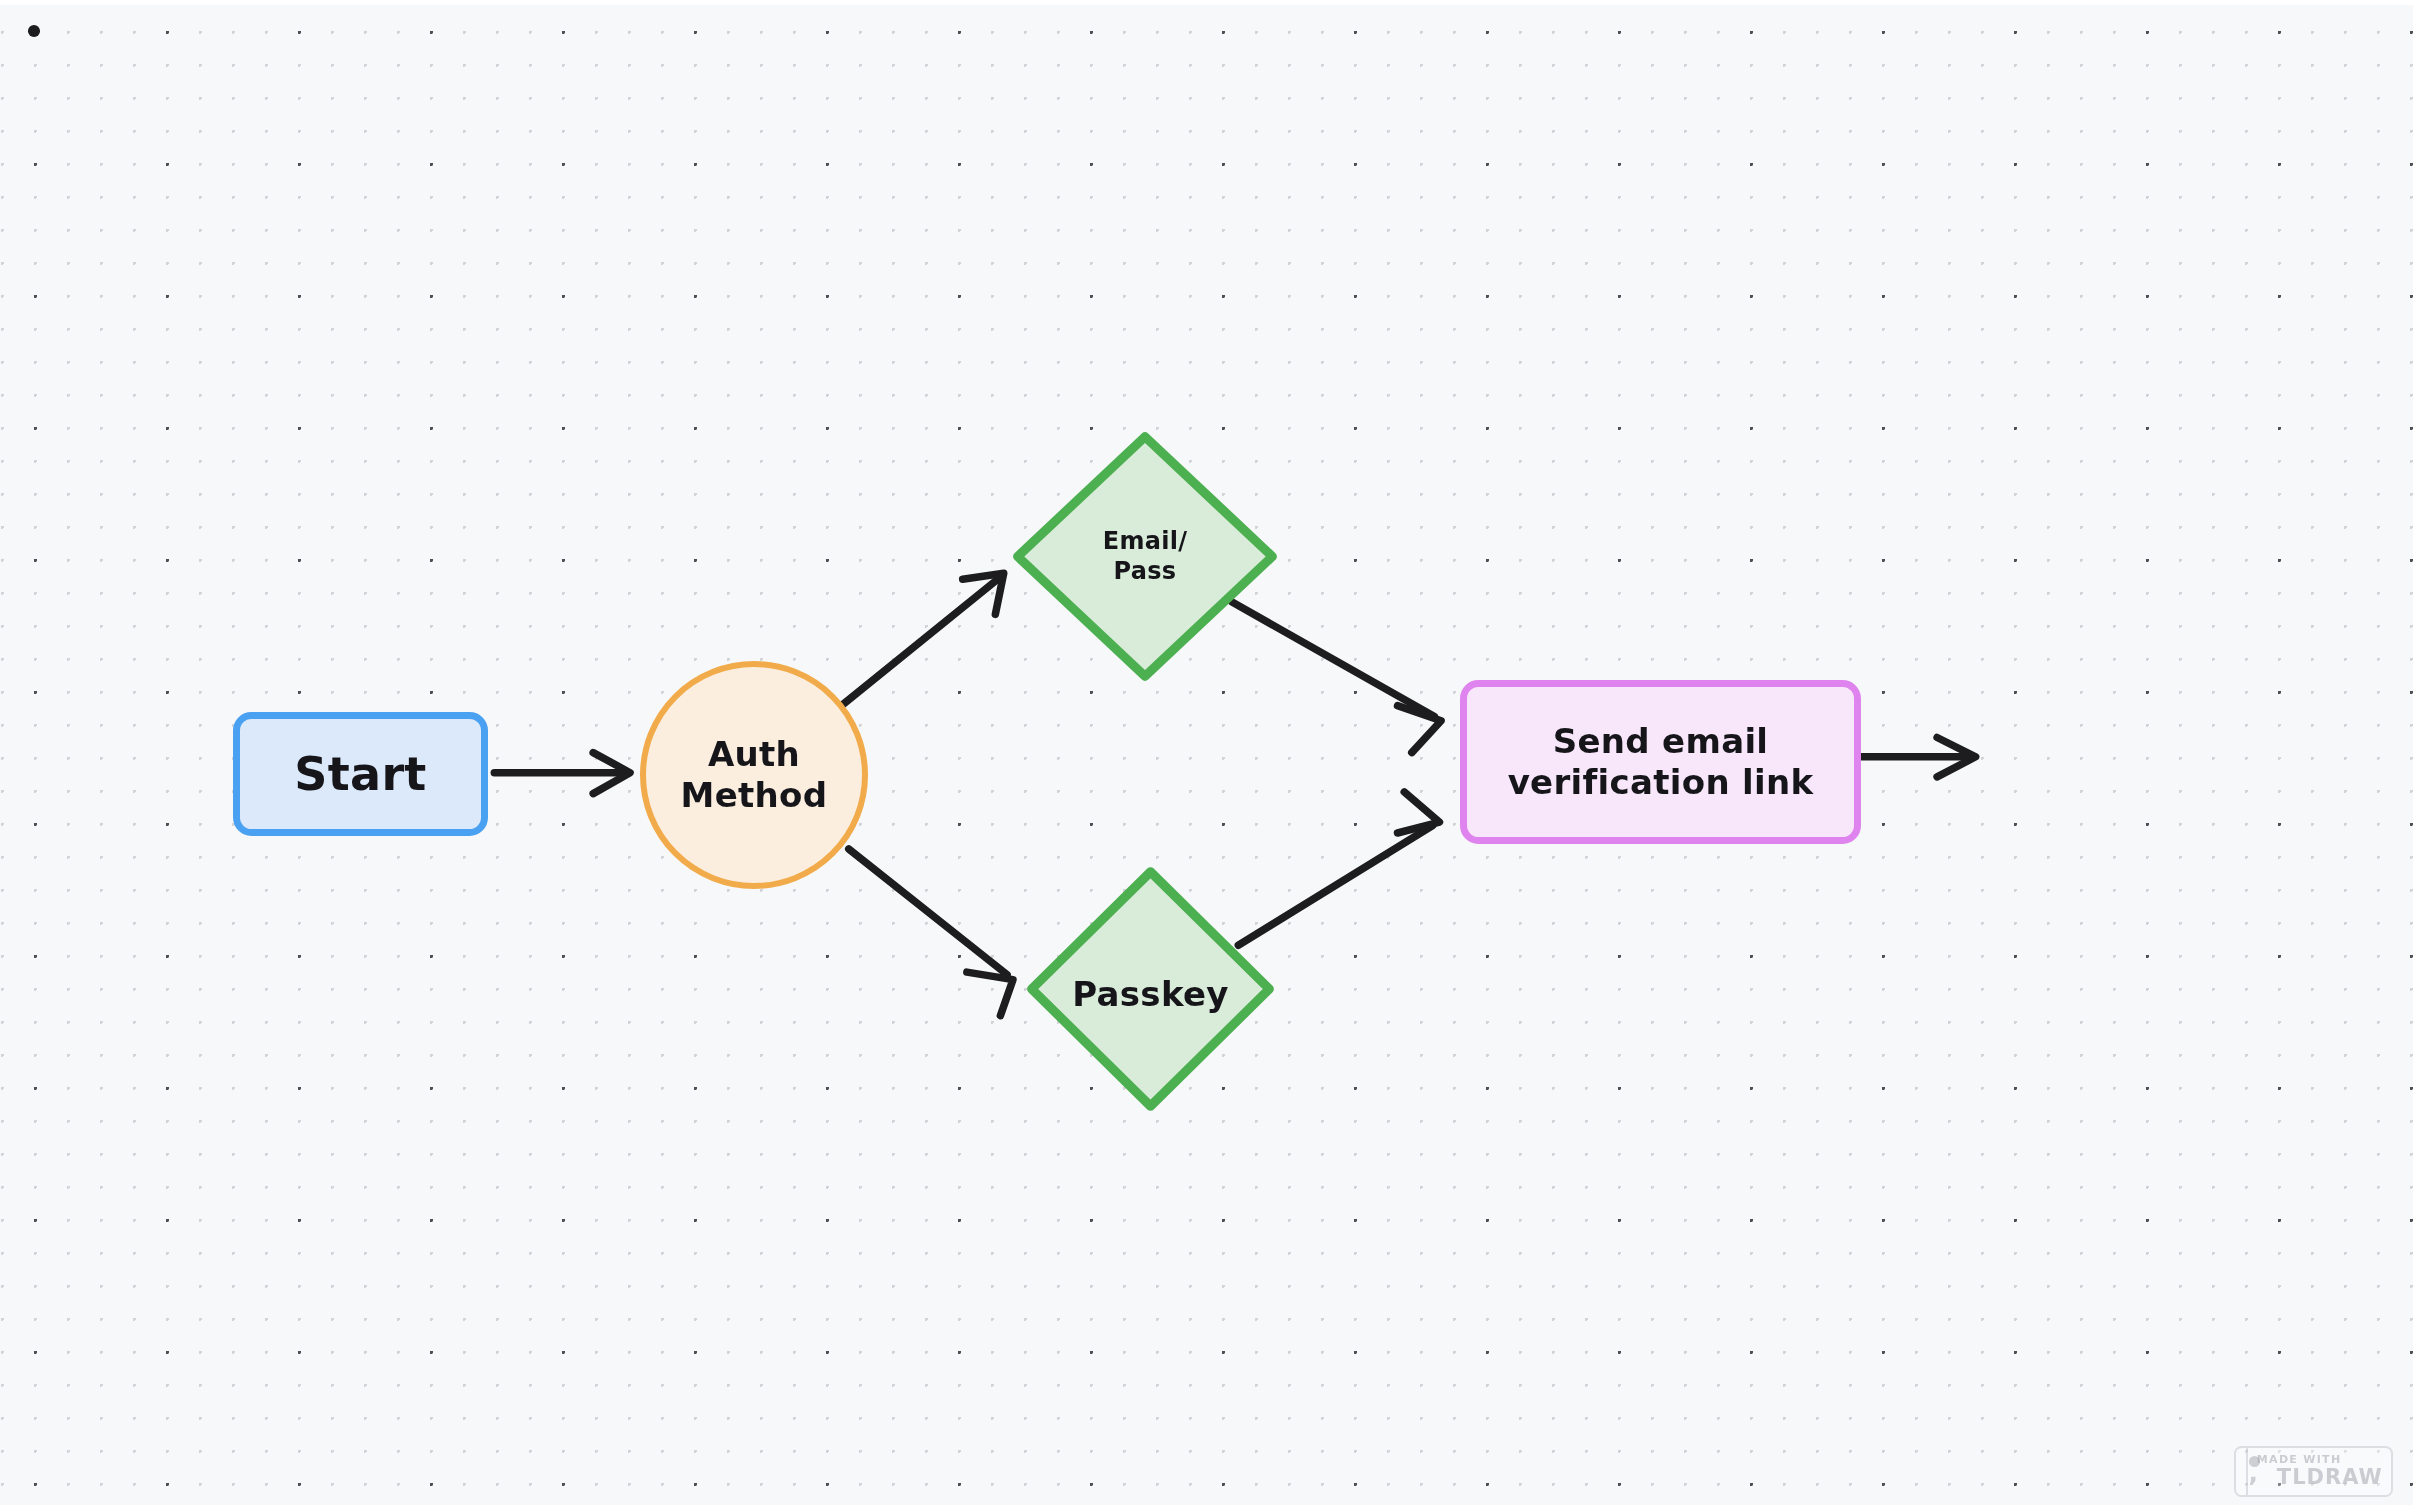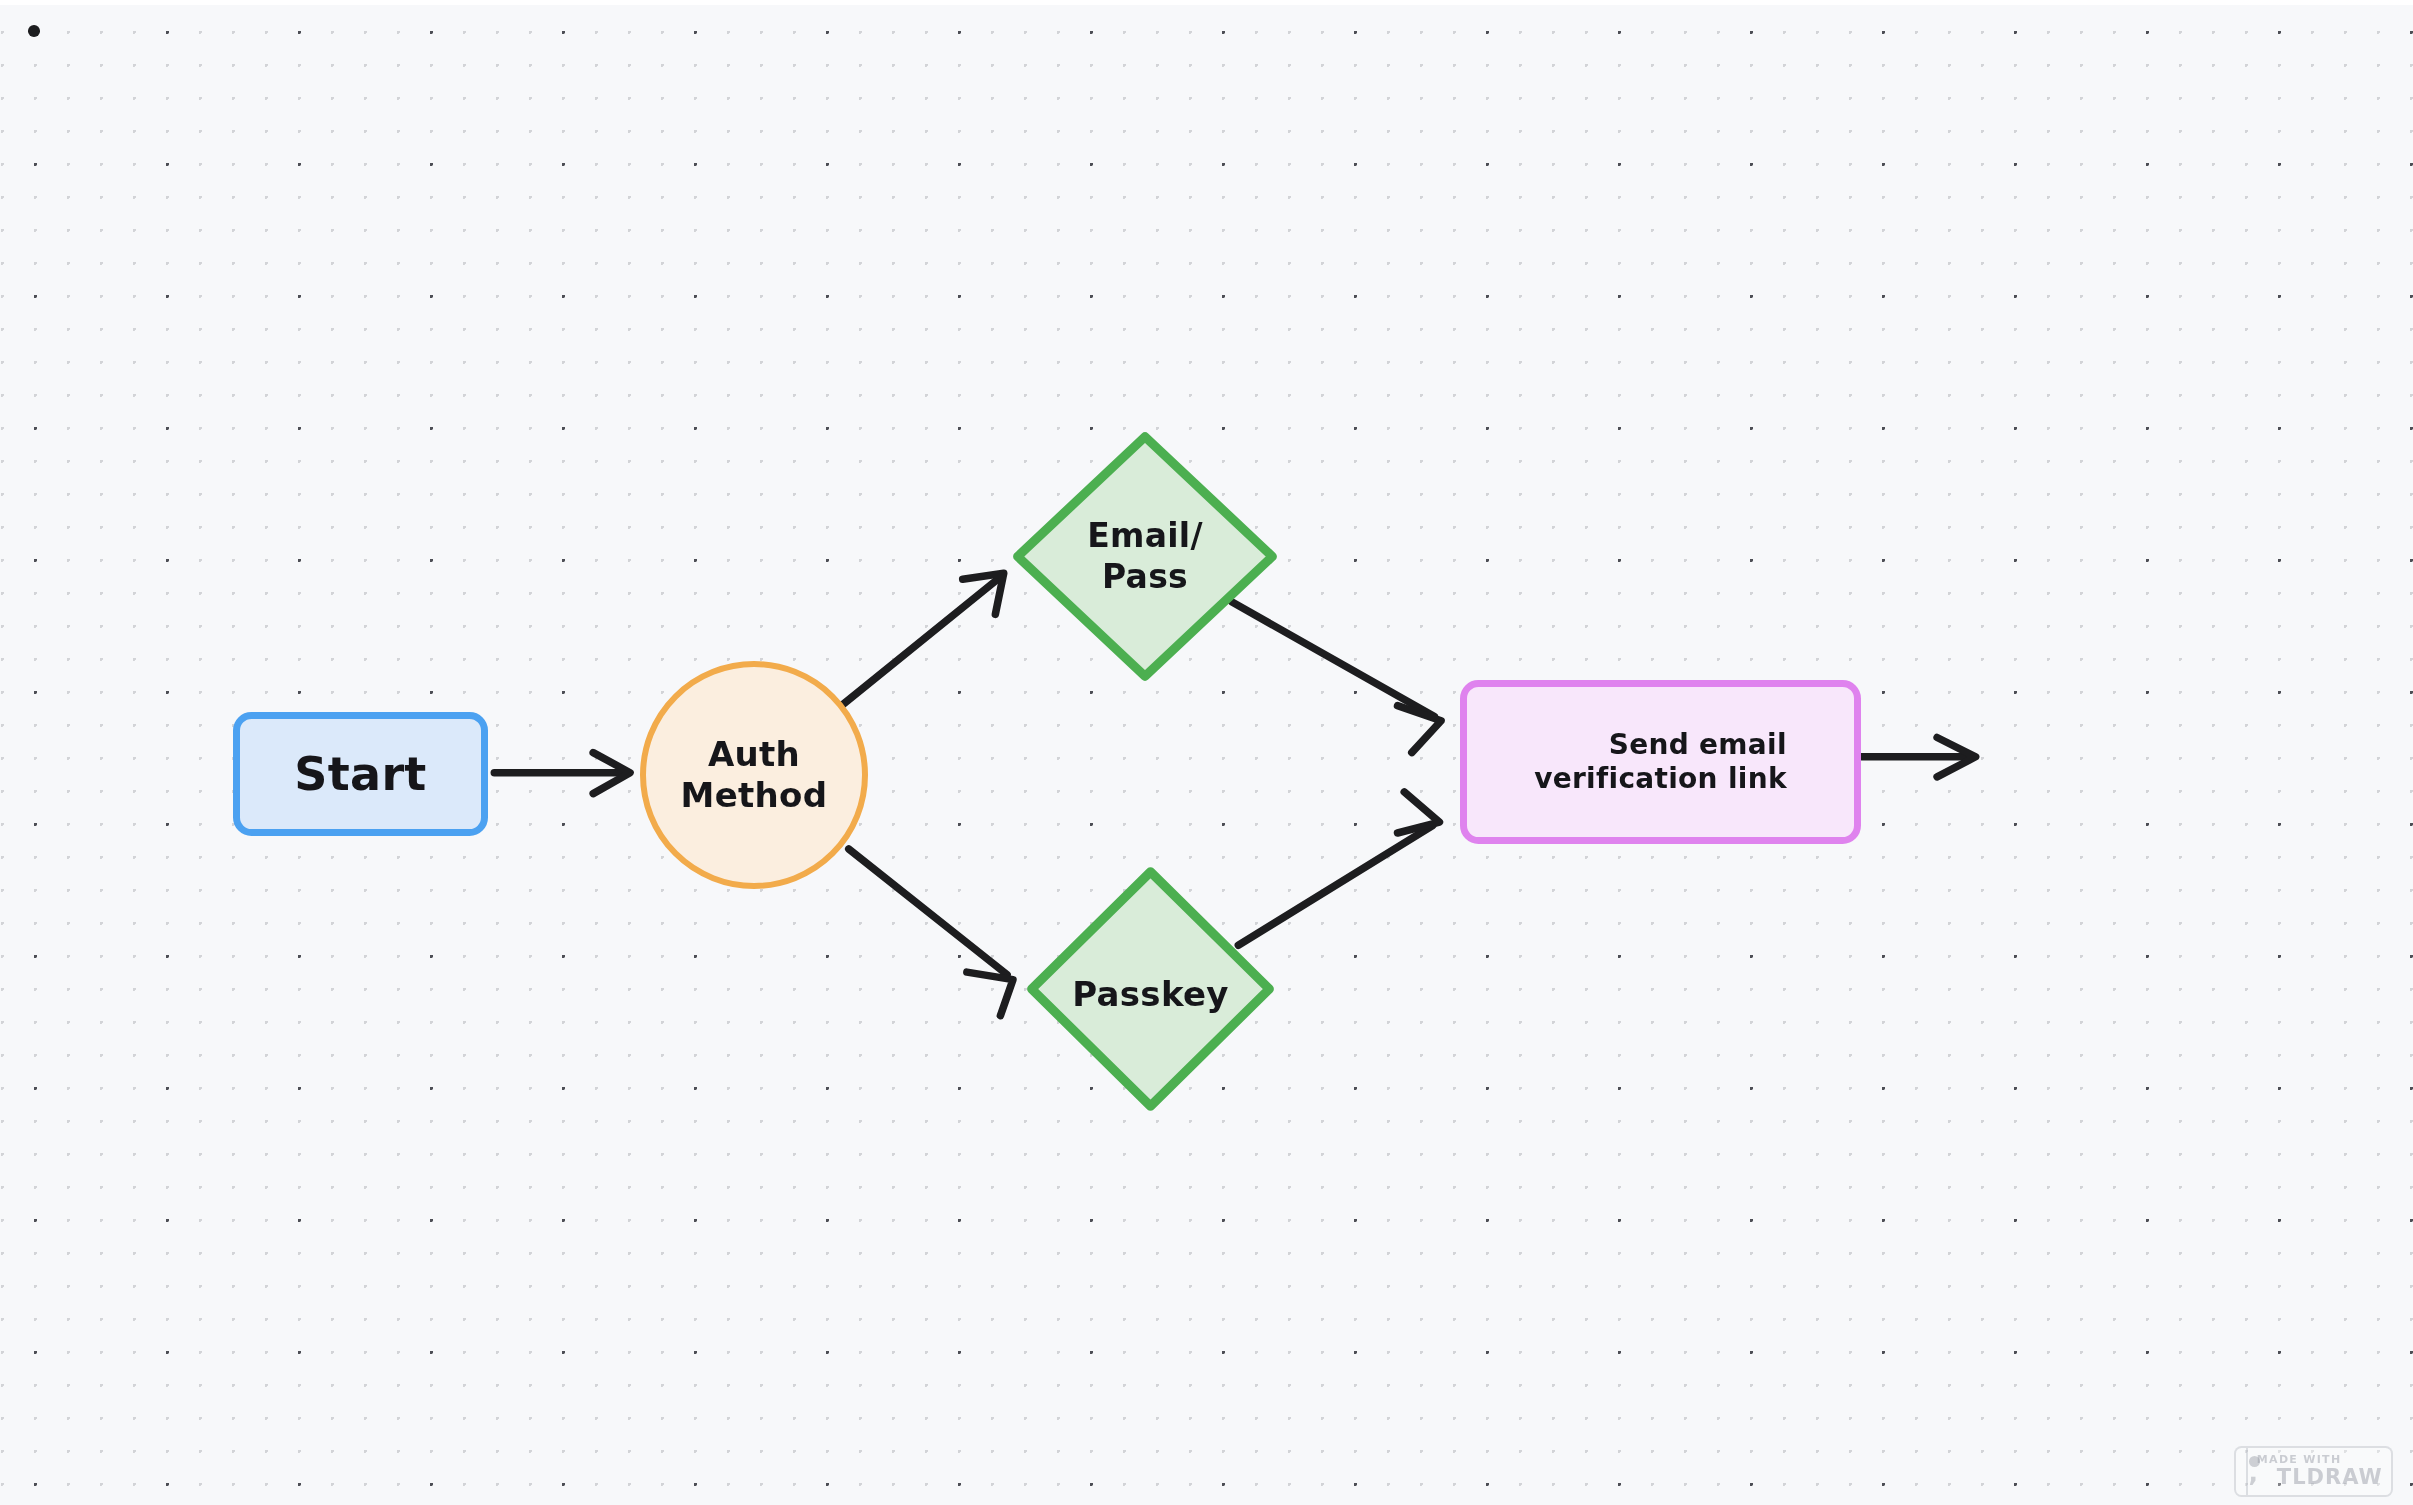--- a/index.html
+++ b/index.html
@@ -205,37 +205,37 @@
               border-width:6.7px; border-color:#f2ab4b; background:#fbeedf;">
     <div class="node-label" style="font-size:34px;">Auth
 Method</div>
   </div>
 
   <div class="diamond-wrap" style="left:1011px; top:430px; width:268px; height:253px;">
     <svg width="268" height="253" viewBox="0 0 320 302" xmlns="http://www.w3.org/2000/svg">
       <path d="M 160 8 L 312 151 L 160 294 L 8 151 Z" fill="#d9ecd9" stroke="#4caf50" stroke-width="11" stroke-linejoin="round"></path>
     </svg>
     <div class="diamond-label">
-      <div class="node-label" style="font-size:33px;">Email/
+      <div class="node-label" style="font-size:24px;">Email/
 Pass</div>
     </div>
   </div>
 
   <div class="diamond-wrap" style="left:1025px; top:865px; width:251px; height:248px;">
     <svg width="251" height="248" viewBox="0 0 300 296" xmlns="http://www.w3.org/2000/svg">
       <path d="M 150 8 L 292 148 L 150 288 L 8 148 Z" fill="#d9ecd9" stroke="#4caf50" stroke-width="11" stroke-linejoin="round"></path>
     </svg>
     <div class="diamond-label">
       <div class="node-label" style="font-size:34px;margin-top:12px;">Passkey</div>
     </div>
   </div>
 
   <div class="node rect-node" style="left:1460px; top:680px; width:401px; height:164px;
               border-width:7.5px; border-color:#df83ee; background:#f8e7fb;">
-    <div class="node-label" style="font-size:28px;text-align:right;">Send email
+    <div class="node-label" style="font-size:34px;">Send email
 verification link</div>
   </div>
 
 
   <div class="watermark" style="left:2234px; top:1446px; width:155px; height:47px;">
     <div class="wm-logo">
       <span class="wm-dot"></span>
       <span class="wm-comma">,</span>
     </div>
     <div class="wm-text">

